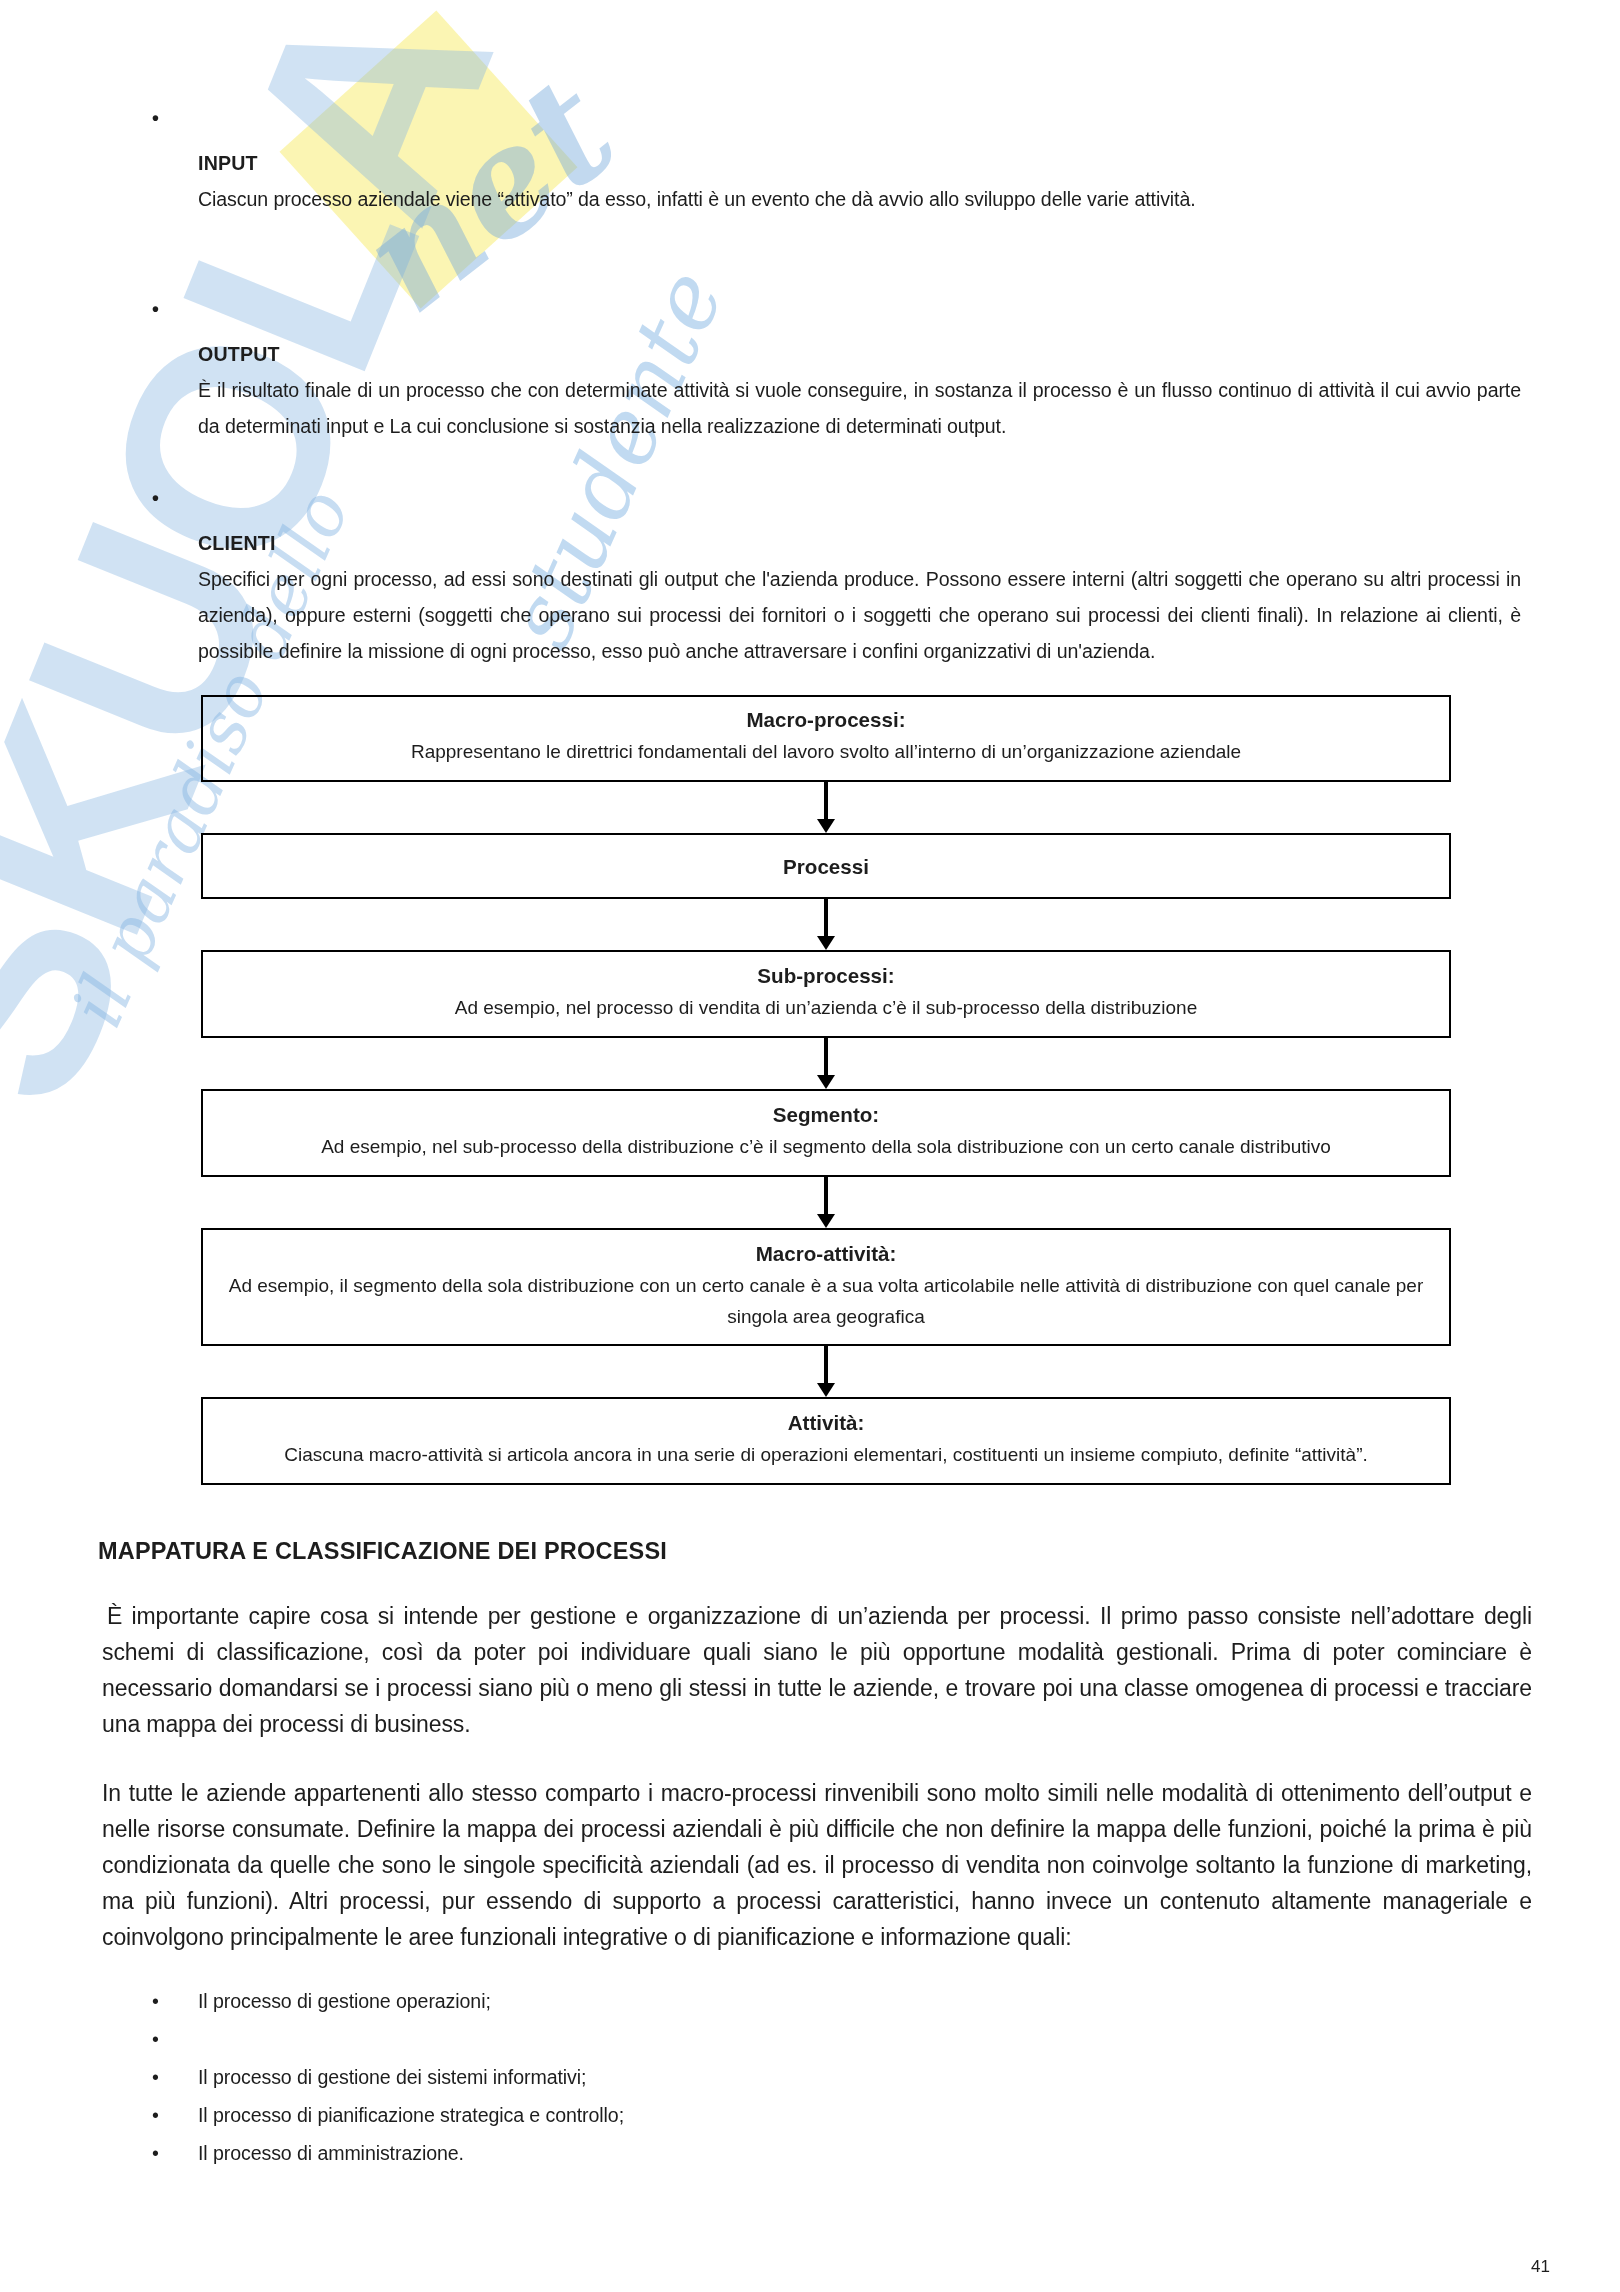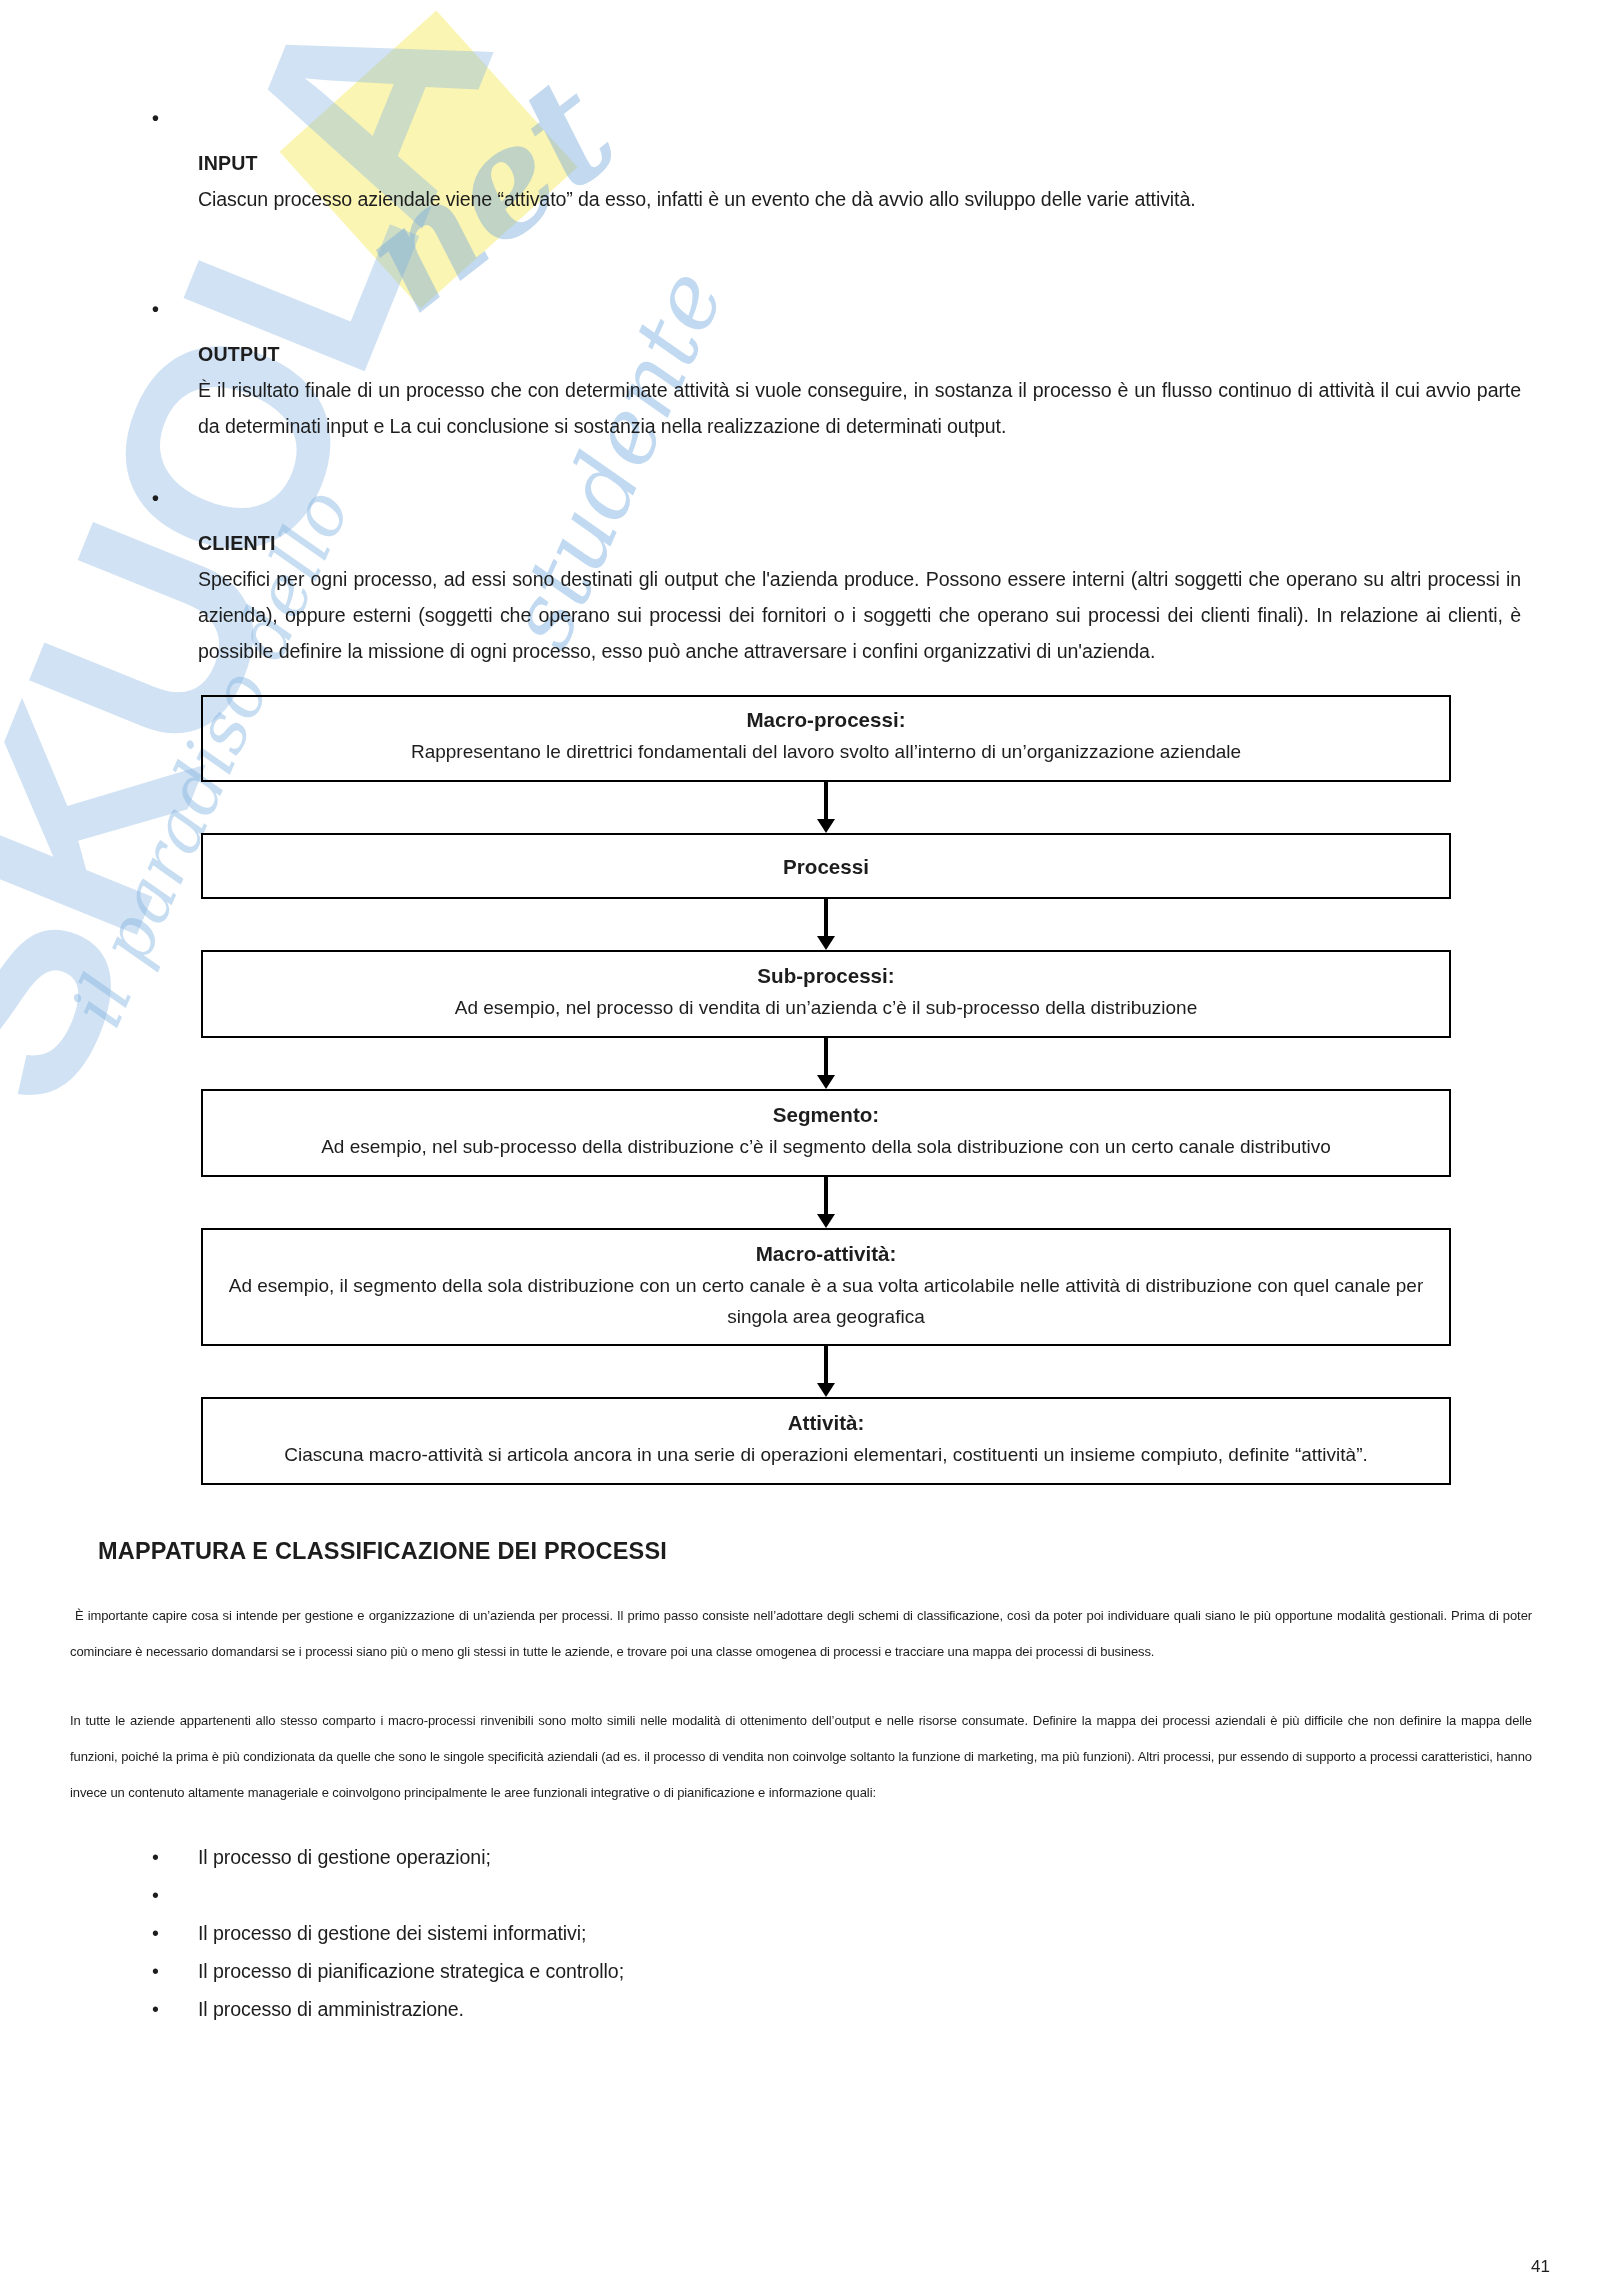--- a/index.html
+++ b/index.html
@@ -165,22 +165,22 @@
   }
 
   
   .section-heading {
     margin: 53px 88px 0 98px;
     font-size: 23.5px;
     font-weight: 700;
     letter-spacing: 0.2px;
   }
   .para {
-    margin: 33px 88px 0 70px;
-    font-size: 13px;
+    margin: 33px 88px 0 102px;
+    font-size: 23px;
     line-height: 36px;
     text-align: justify;
     letter-spacing: -0.1px;
   }
   .para.first { text-indent: 4.9px; }
 
   .process-list {
     margin: 27.4px 99px 0 152px;
   }
   .pl-item {

